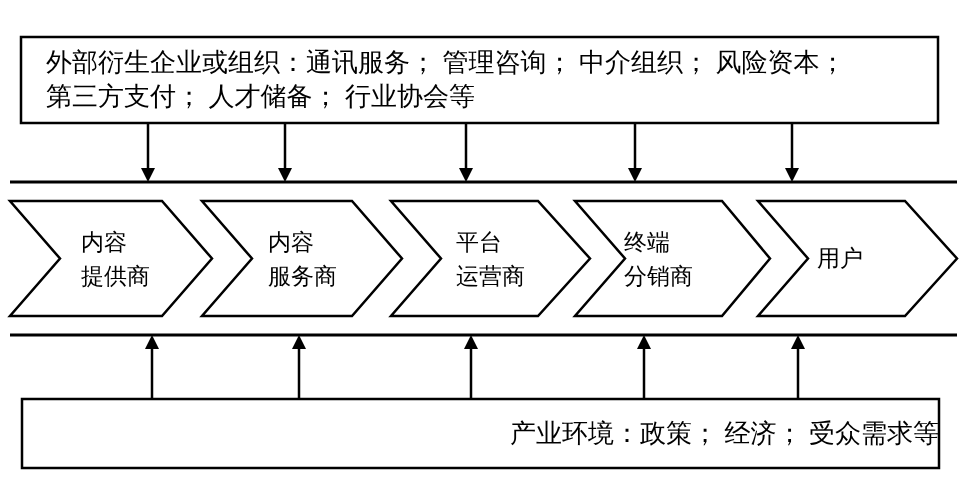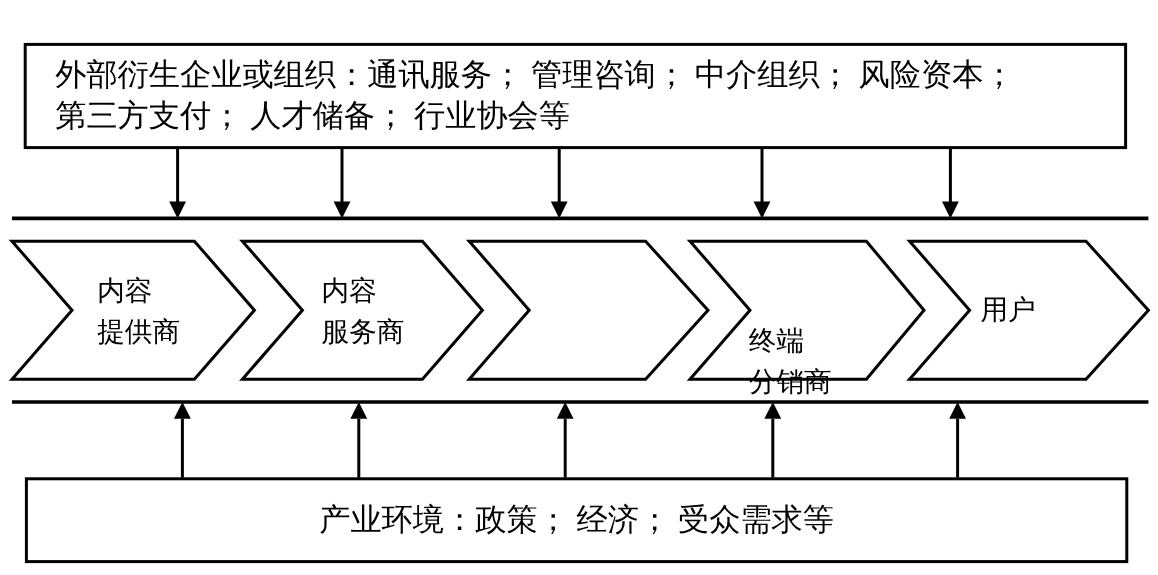--- a/index.html
+++ b/index.html
@@ -35,31 +35,31 @@
   .top-box-text {
     left: 46px;
     top: 46px;
     width: 880px;
     text-align: left;
   }
   .bottom-box-text {
     left: 22px;
     top: 417px;
     width: 917px;
-    text-align: center;
+    text-align: right;
   }
   .stage-label {
     font-size: 23px;
     line-height: 34px;
     text-align: left;
   }
   .stage-0 { left: 81px;  top: 226px; }
   .stage-1 { left: 268px; top: 226px; }
   .stage-2 { left: 456px; top: 226px; }
-  .stage-3 { left: 624px; top: 226px; margin-top: 42px; }
+  .stage-3 { left: 624px; top: 226px; }
   .stage-4 { left: 817px; top: 242px; }
 </style>
 </head>
 <body>
 
 <div class="canvas">
 
   <svg class="diagram-svg" viewBox="0 0 965 479" xmlns="http://www.w3.org/2000/svg">
 
     <rect x="21" y="37" width="917" height="86" fill="none" stroke="#000000" stroke-width="2.5"></rect>
@@ -121,20 +121,22 @@
 
   <div class="label box-text top-box-text">外部衍生企业或组织：通讯服务； 管理咨询； 中介组织； 风险资本；
 第三方支付； 人才储备； 行业协会等</div>
 
   <div class="label stage-label stage-0">内容
 提供商</div>
 
   <div class="label stage-label stage-1">内容
 服务商</div>
 
+  <div class="label stage-label stage-2">平台
+运营商</div>
 
   <div class="label stage-label stage-3">终端
 分销商</div>
 
   <div class="label stage-label stage-4">用户</div>
 
   <div class="label box-text bottom-box-text">产业环境：政策； 经济； 受众需求等</div>
 
 </div>
 

